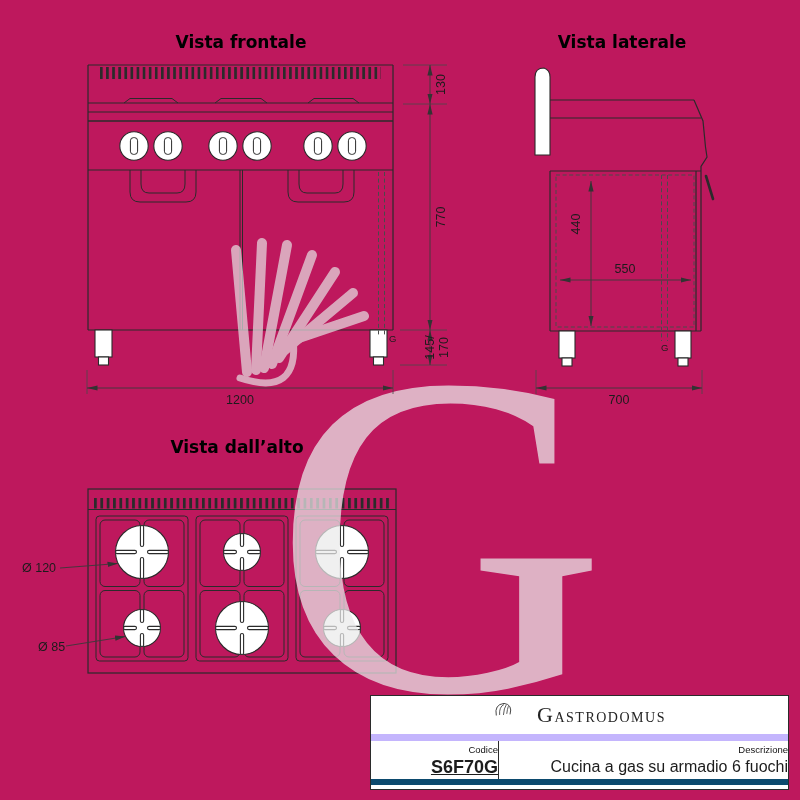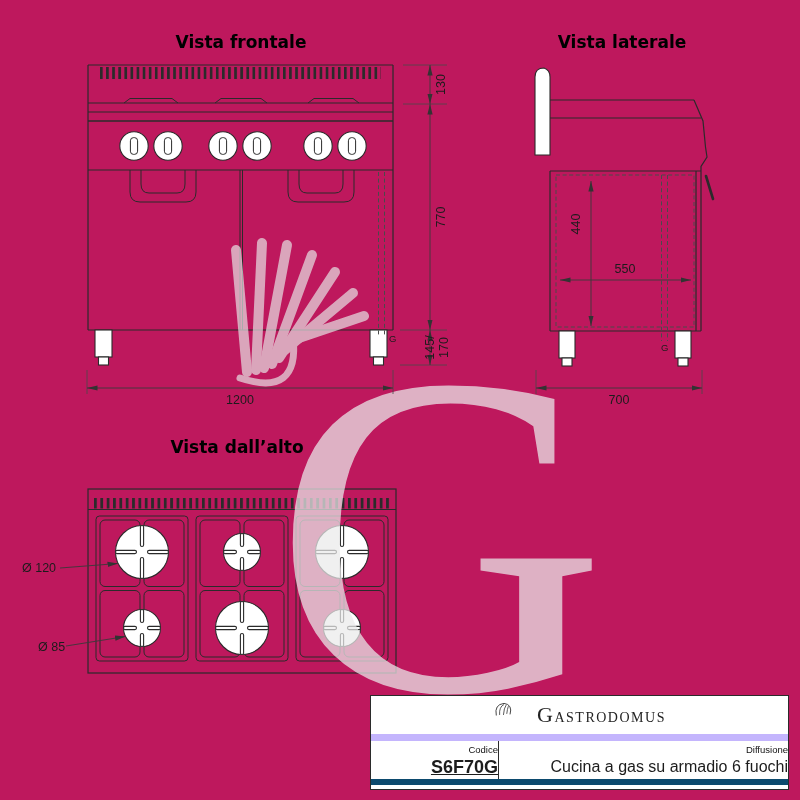--- a/index.html
+++ b/index.html
@@ -278,19 +278,19 @@
       <path d="M6,12.5 Q5.5,5 10,3 M9.5,12.5 Q10,6 12,3.5 M12.5,11.5 Q13,7 14,4.5" fill="none" stroke="#444" stroke-width="0.8"></path>
     </svg>
     <span class="brand"><span class="brand-initial">G</span><span class="brand-rest">ASTRODOMUS</span></span>
   </div>
   <div id="tb-mid">
     <div id="tb-code">
       <div class="tb-label">Codice</div>
       <div class="tb-code-value">S6F70G</div>
     </div>
     <div id="tb-desc">
-      <div class="tb-label">Diffusione</div>
+      <div class="tb-label">Descrizione</div>
       <div class="tb-desc-value">Cucina a gas su armadio 6 fuochi</div>
     </div>
   </div>
 </div>
 
 </div>
 
 </body></html>

